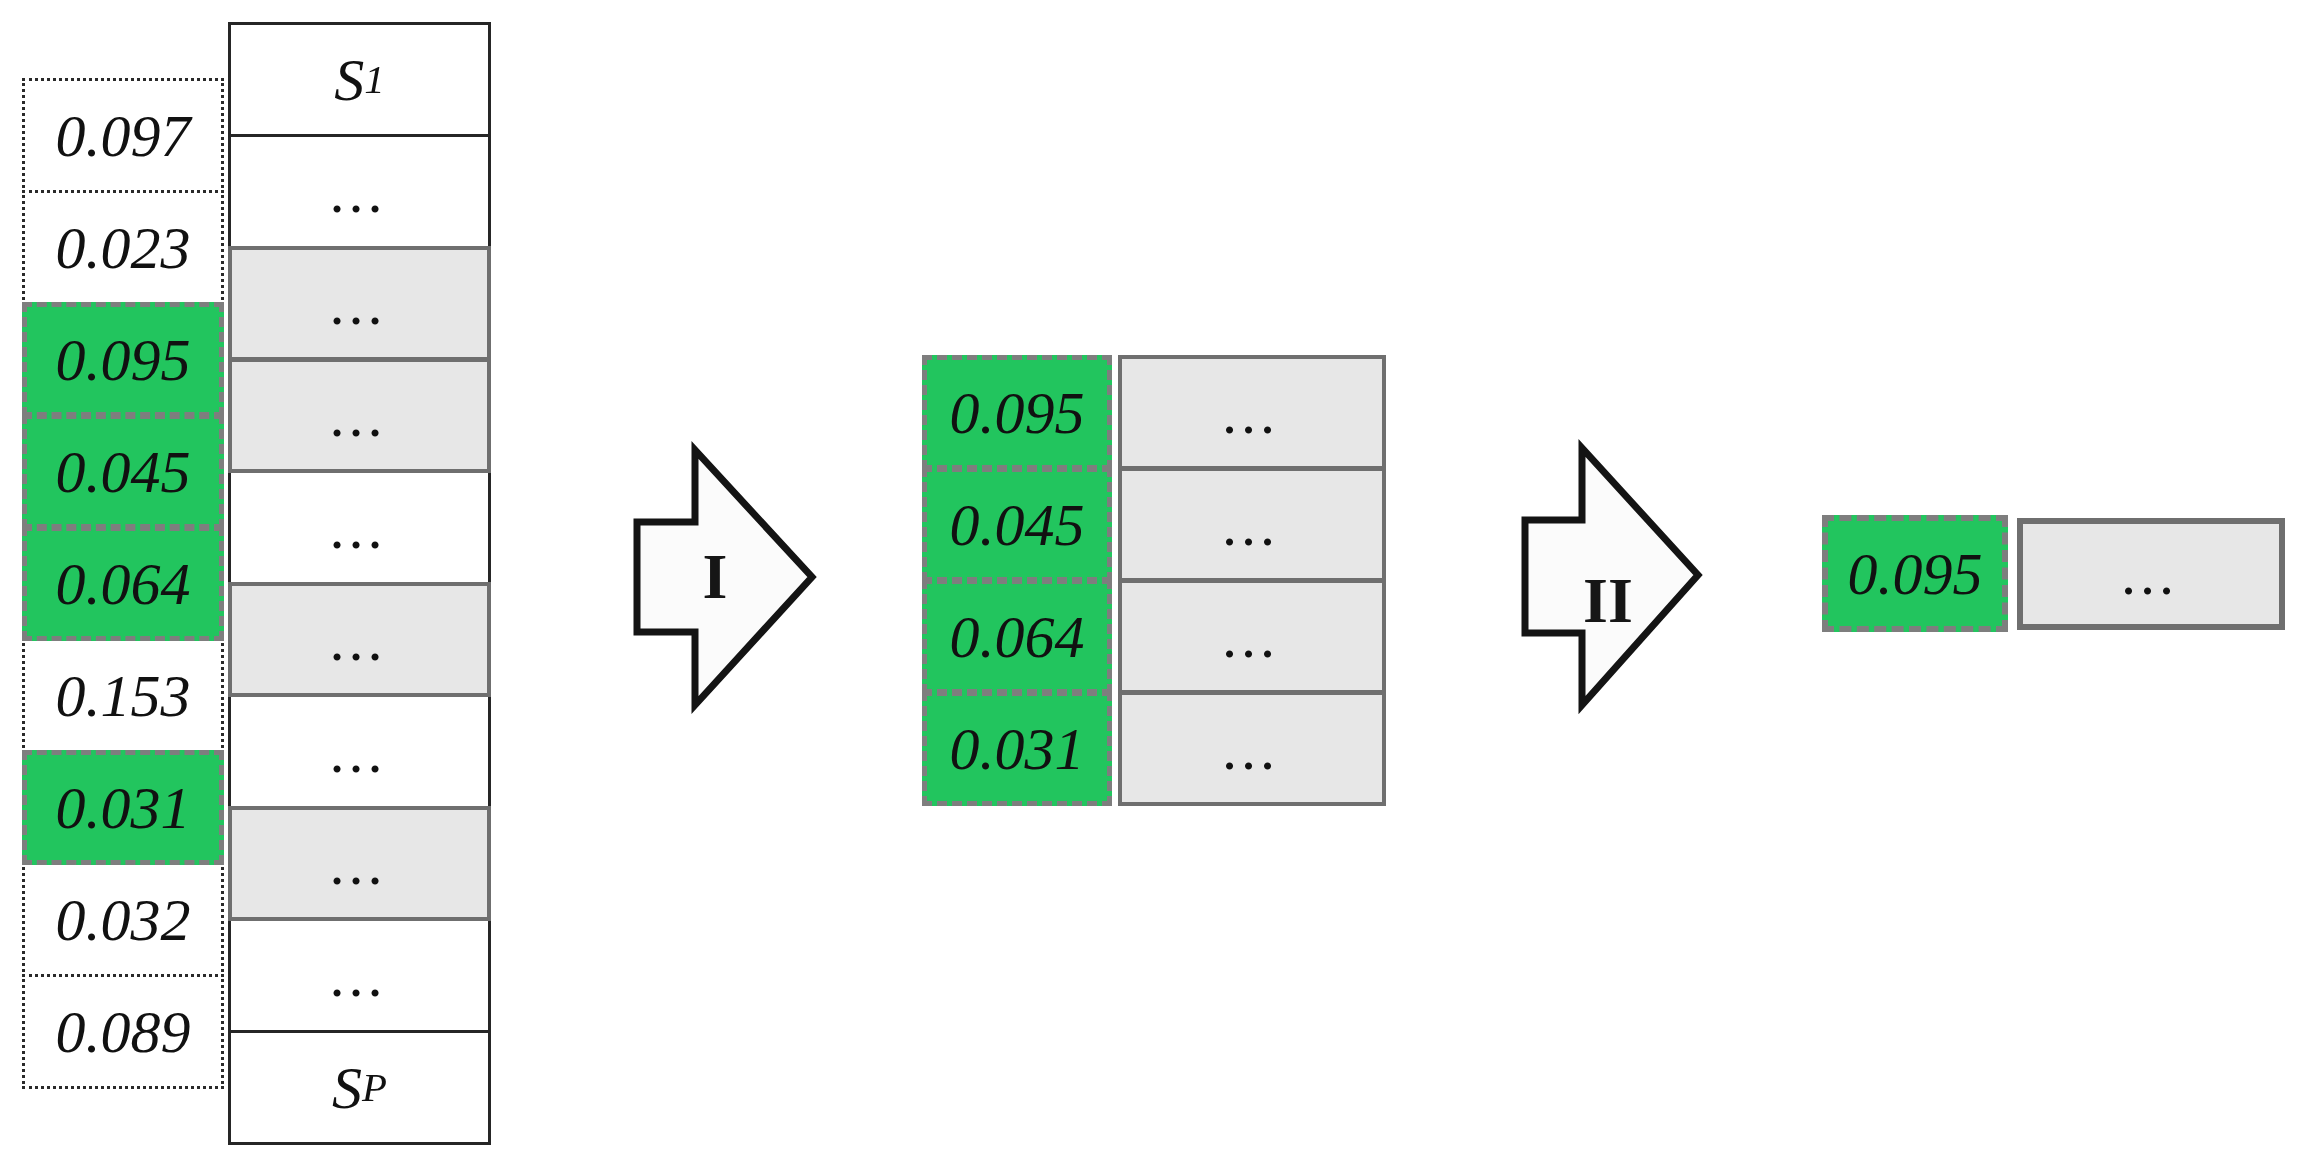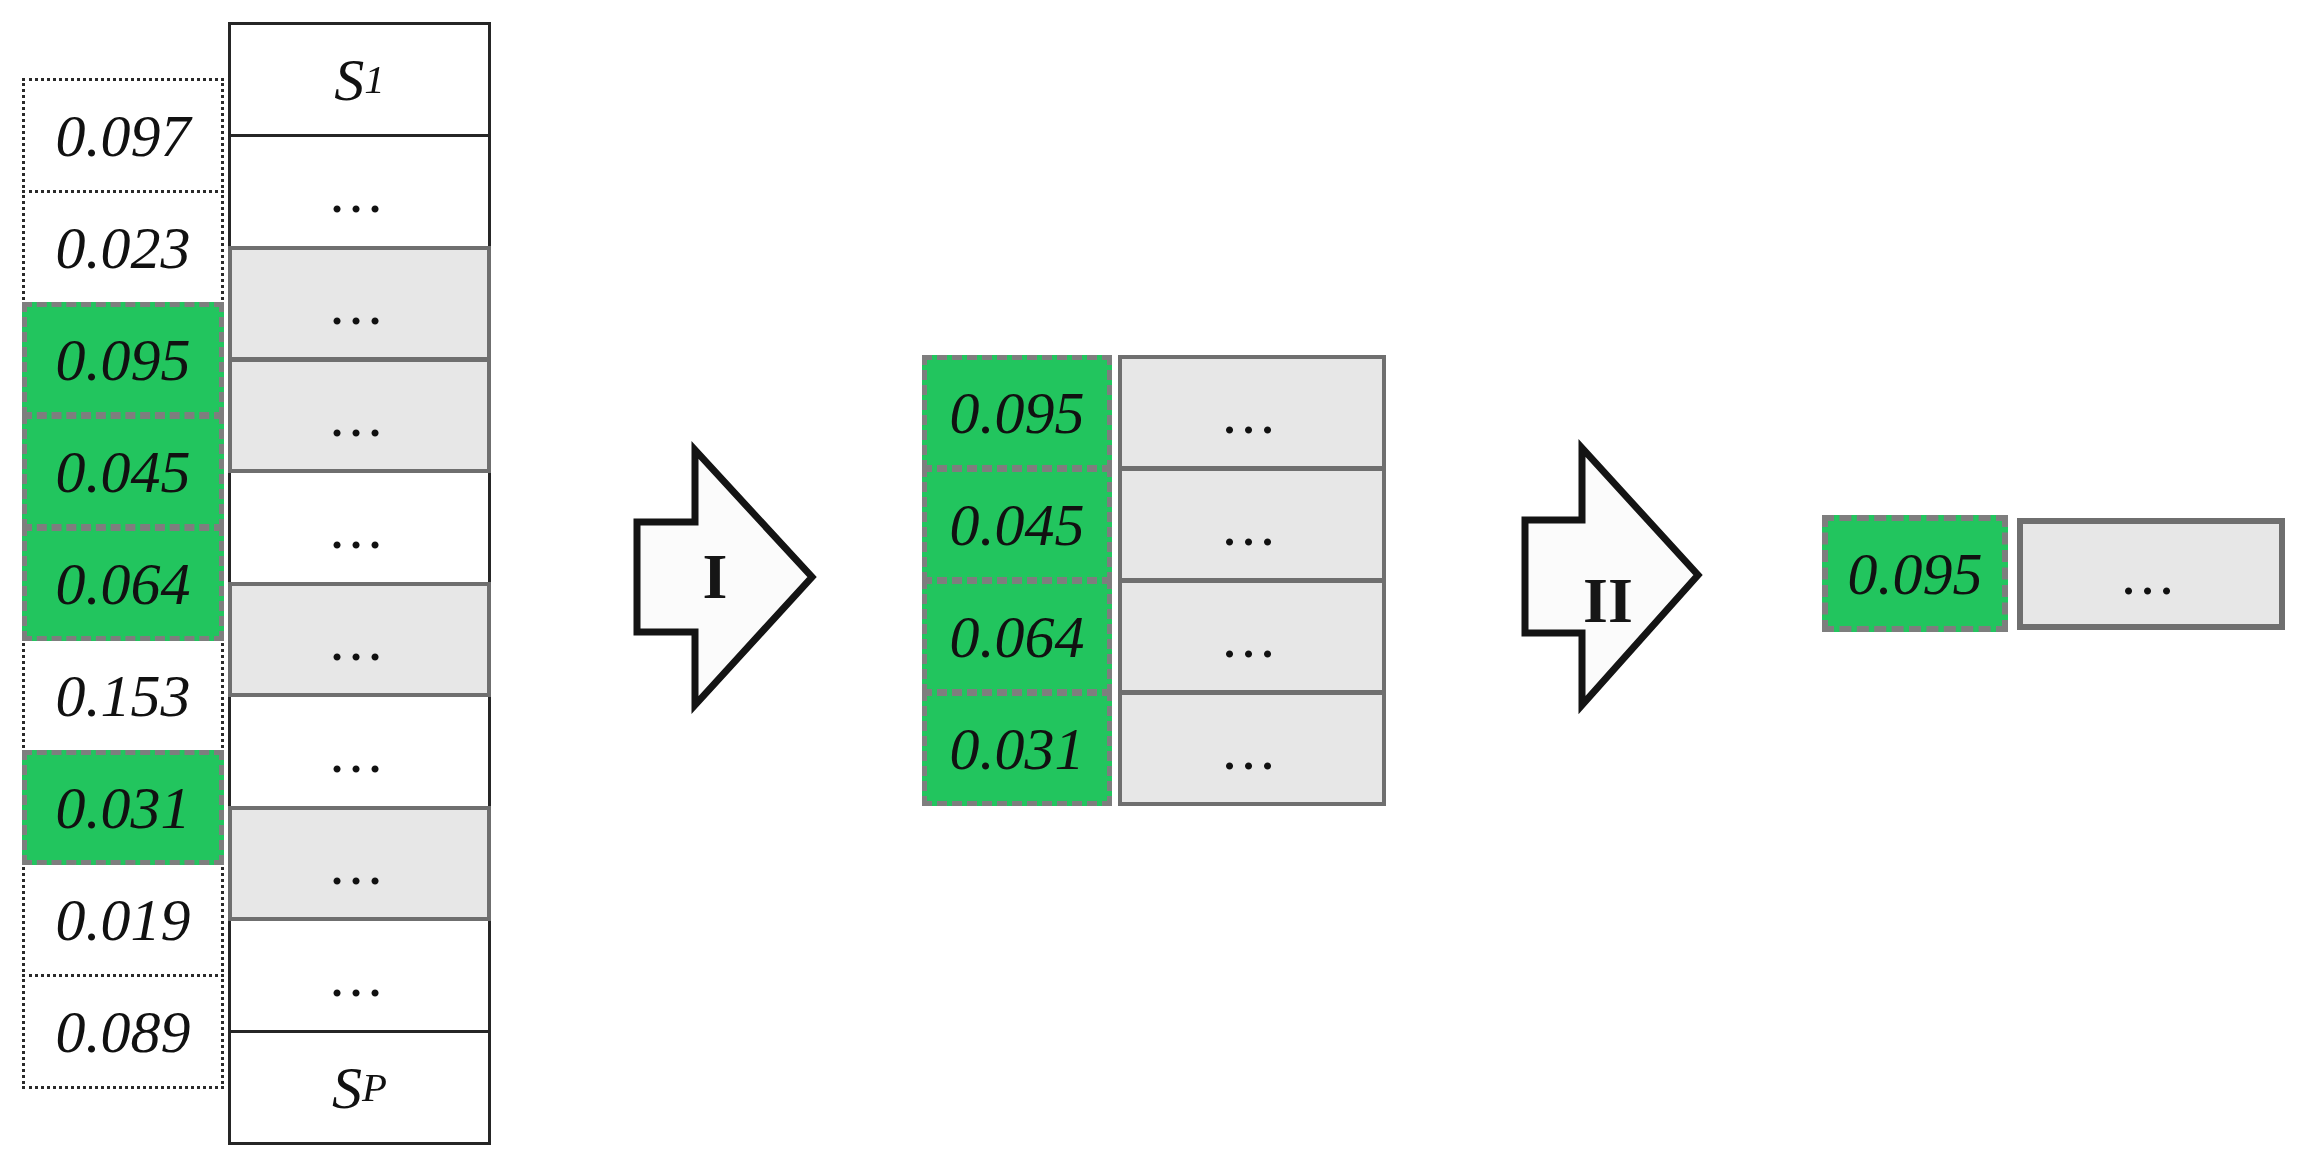--- a/index.html
+++ b/index.html
@@ -54,21 +54,21 @@
 
   <div class="tbl left-tbl">
     <div class="col col-score">
       <div class="cell score">0.097</div>
       <div class="cell score">0.023</div>
       <div class="cell score sel">0.095</div>
       <div class="cell score sel">0.045</div>
       <div class="cell score sel">0.064</div>
       <div class="cell score">0.153</div>
       <div class="cell score sel">0.031</div>
-      <div class="cell score">0.019</div>
+      <div class="cell score">0.032</div>
       <div class="cell score">0.089</div>
     </div>
     <div class="col col-pay">
       <div class="cell pay">
           <span>S</span>
           <sub class="idx">1</sub>
         </div>
       <div class="cell pay">
           <span class="dots">...</span>
         </div>

